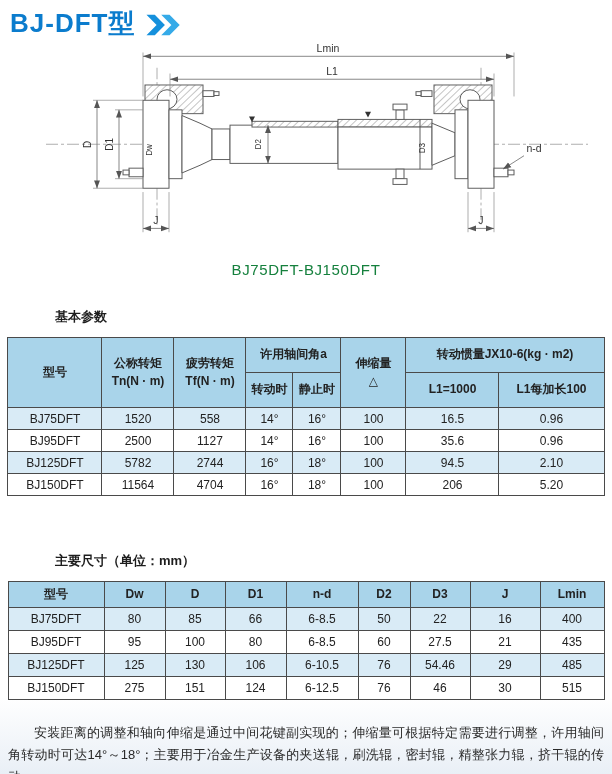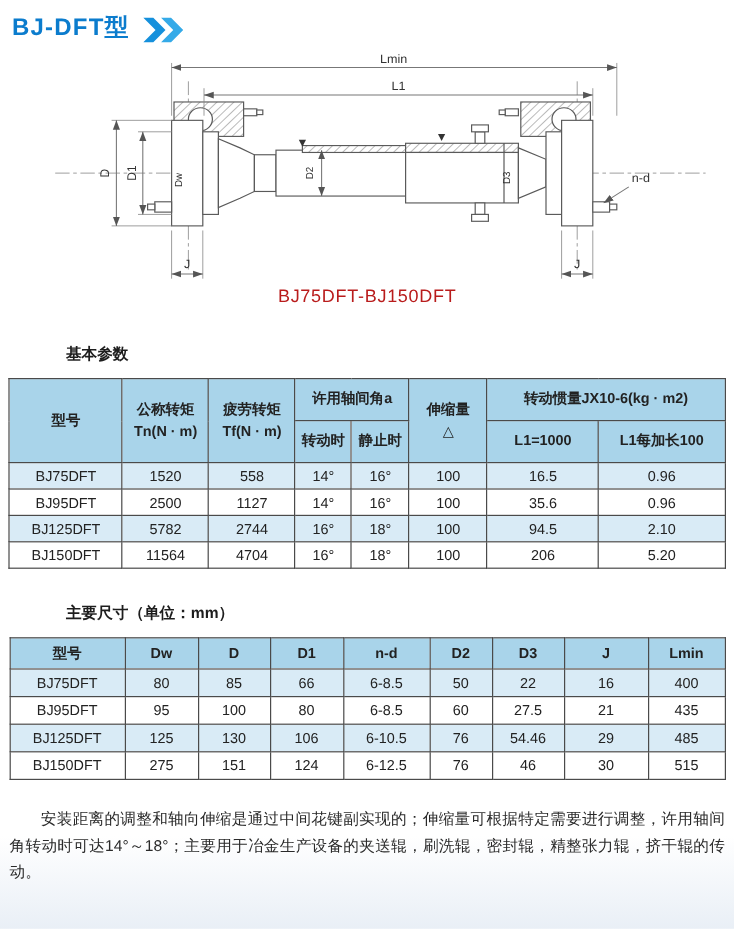--- a/index.html
+++ b/index.html
@@ -7,39 +7,39 @@
     width:612px; height:774px;
     font-family:"Liberation Sans","DejaVu Sans",sans-serif;
     color:#222;
     background:linear-gradient(180deg,#ffffff 0%,#ffffff 90%,#e9eff6 100%);
     overflow:hidden;
   }
   .page { position:relative; width:612px; height:774px; }
 
   
   .titlebar { display:flex; align-items:center; gap:9px; padding:7px 0 0 10px; height:32px; }
-  .title { font-size:20px; font-weight:bold; color:#0b7ccd; letter-spacing:1px; line-height:30px; }
+  .title { font-size:26px; font-weight:bold; color:#0b7ccd; letter-spacing:1px; line-height:30px; }
   .chevrons { width:40px; height:24px; margin-top:3px; }
 
   
   figure { margin:0; padding:0; }
   .diagram { display:block; width:612px; height:196px; margin-top:2px; }
   .part   { fill:#ffffff; stroke:#5a5a5a; stroke-width:1; }
   .parth  { fill:url(#hatch); stroke:#5a5a5a; stroke-width:1; }
   .cl     { stroke:#999; stroke-width:0.8; stroke-dasharray:12 3 3 3; fill:none; }
   .dim    { stroke:#777; stroke-width:0.9; fill:none; }
   .ext    { stroke:#888; stroke-width:0.7; fill:none; }
   .dimtext { font-size:10.5px; fill:#333; }
   .dimtext.small { font-size:8.5px; }
-  .caption { text-align:center; font-size:15px; letter-spacing:0.6px; color:#b91c1c; margin-top:2px; }
+  .caption { text-align:center; font-size:15px; letter-spacing:0.6px; color:#15803d; margin-top:24px; }
 
   
   .sec-label { font-size:13px; font-weight:bold; color:#1d1d1d; margin:0; padding-left:55px; }
   .sec-basic { margin-top:30px; }
-  .sec-dims  { margin-top:28px; }
+  .sec-dims  { margin-top:56px; }
   .sec-feat  { margin-top:22px; }
 
   
   table { border-collapse:collapse; width:596px; margin:11px auto 0; table-layout:fixed;
           font-size:12px; text-align:center; color:#222; }
   th,td { border:1px solid #4a4a4a; padding:0 1px; overflow:hidden; }
   thead th { background:#a9d4ea; font-weight:bold; white-space:pre-line; line-height:1.45; }
   tbody tr:nth-child(odd)  td { background:#d9ebf6; }
   tbody tr:nth-child(even) td { background:#ffffff; }
   #t1 thead tr { height:35px; }

